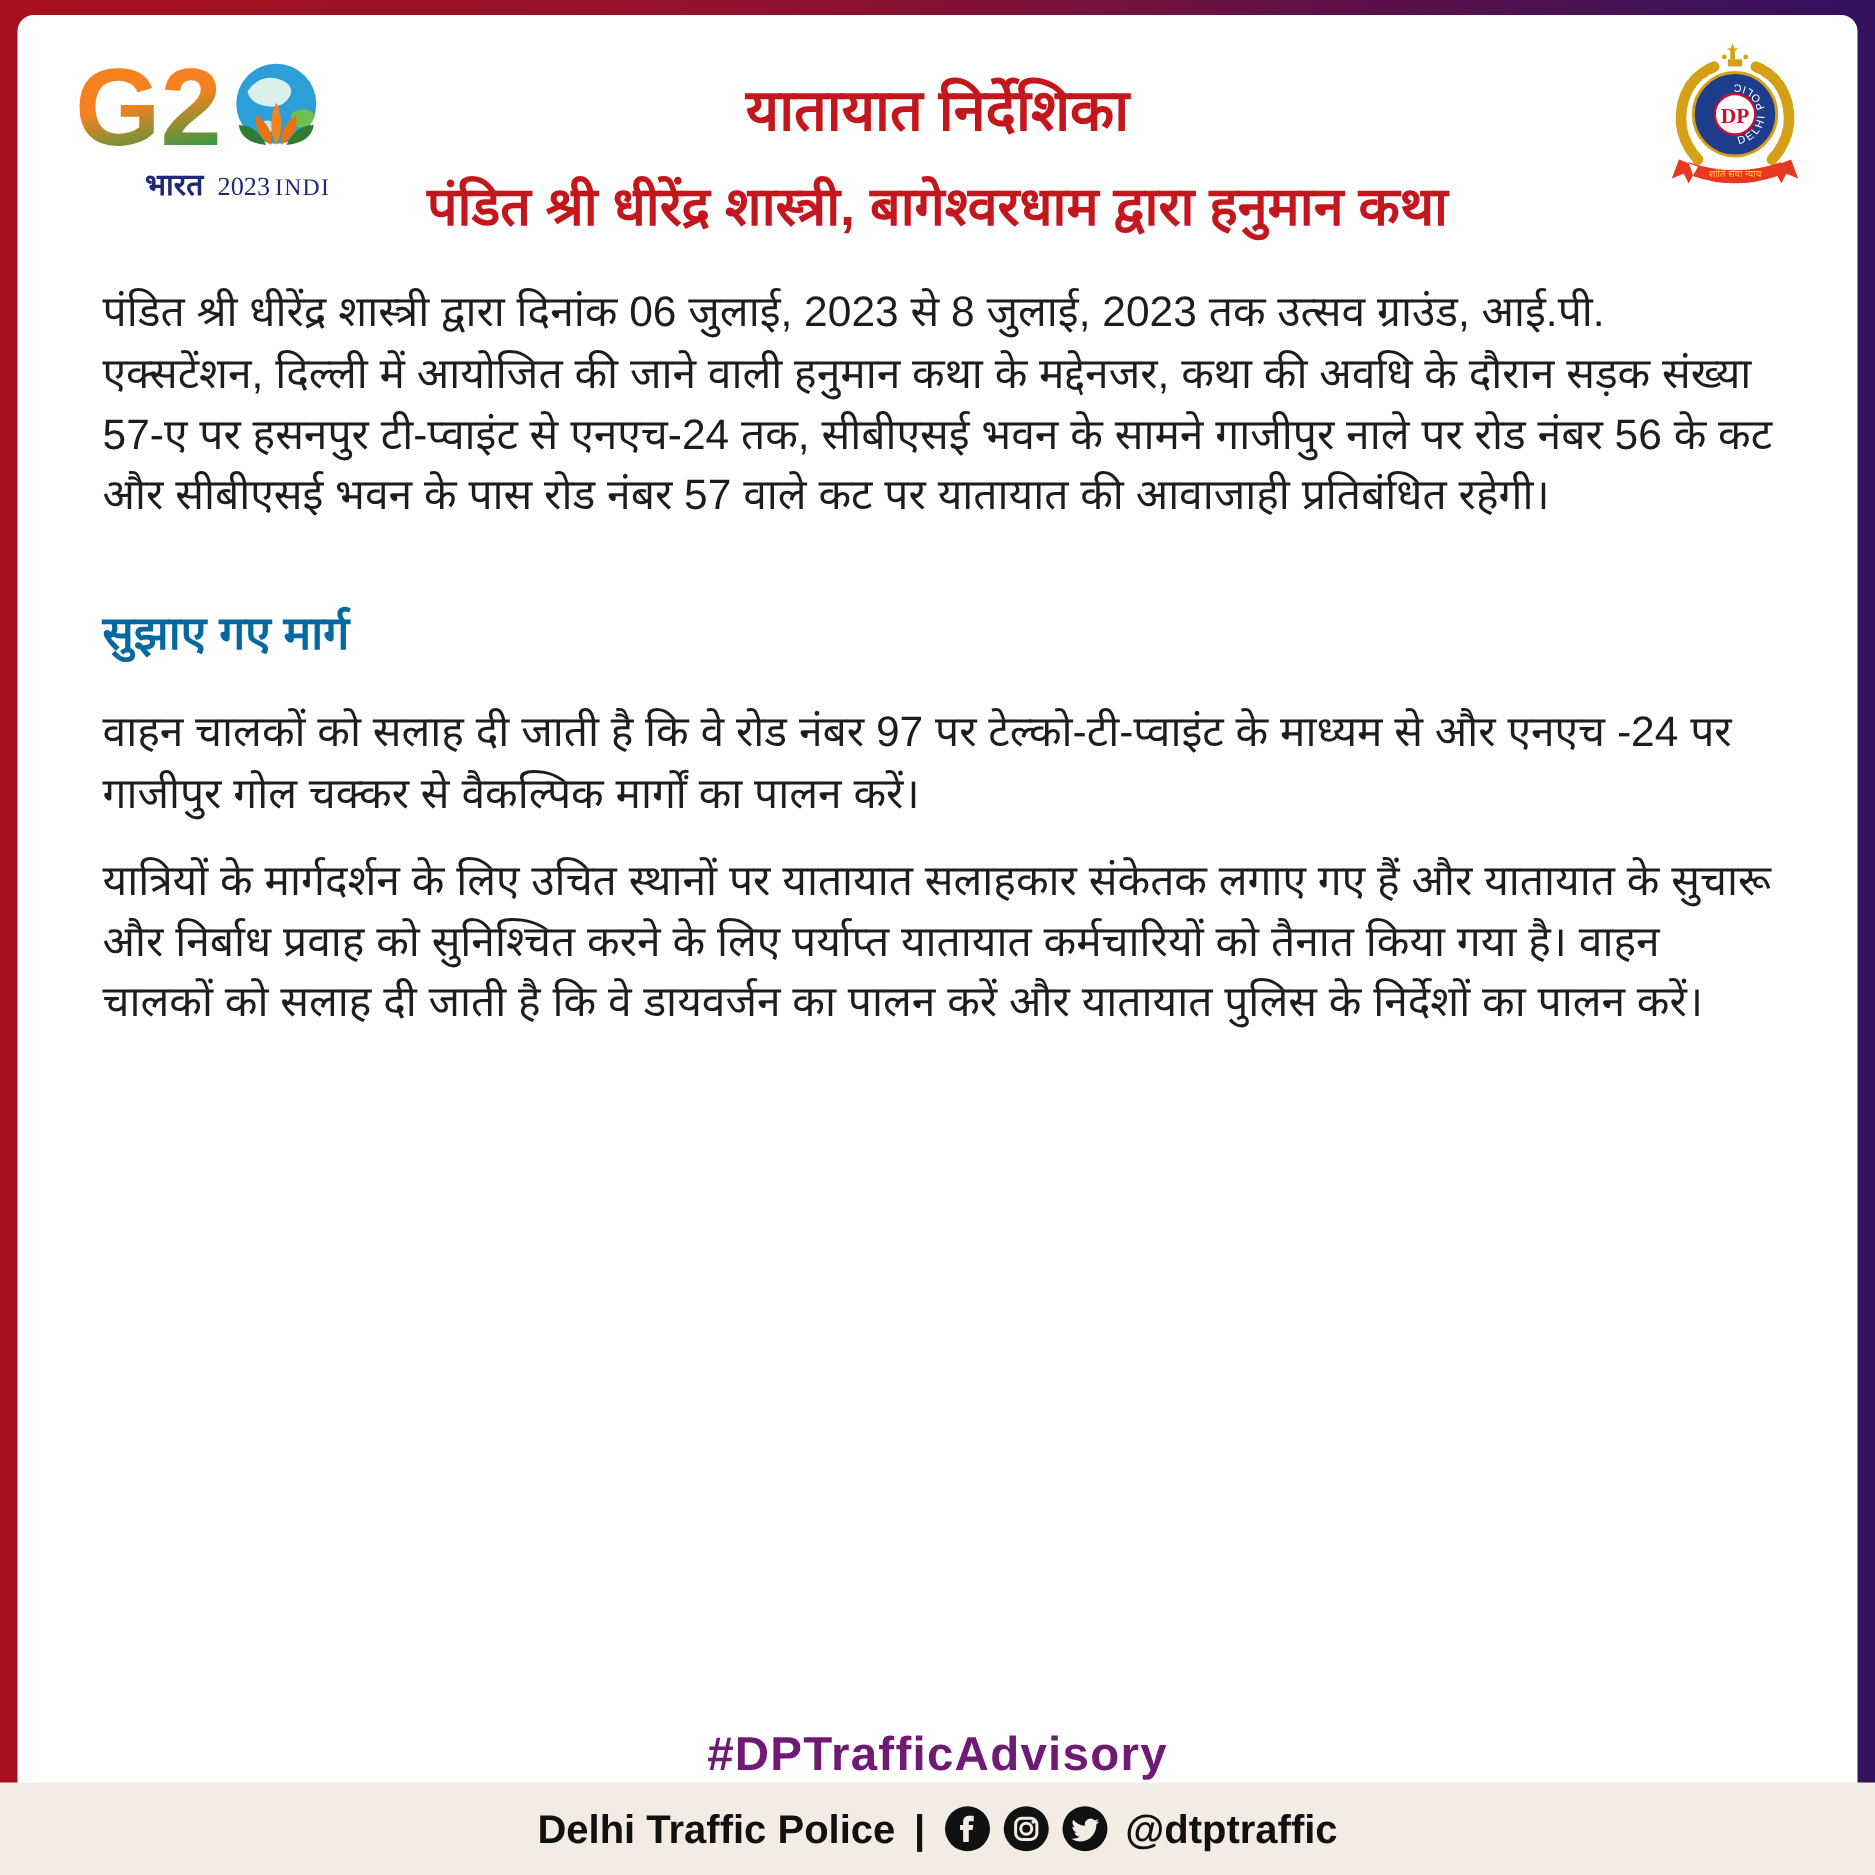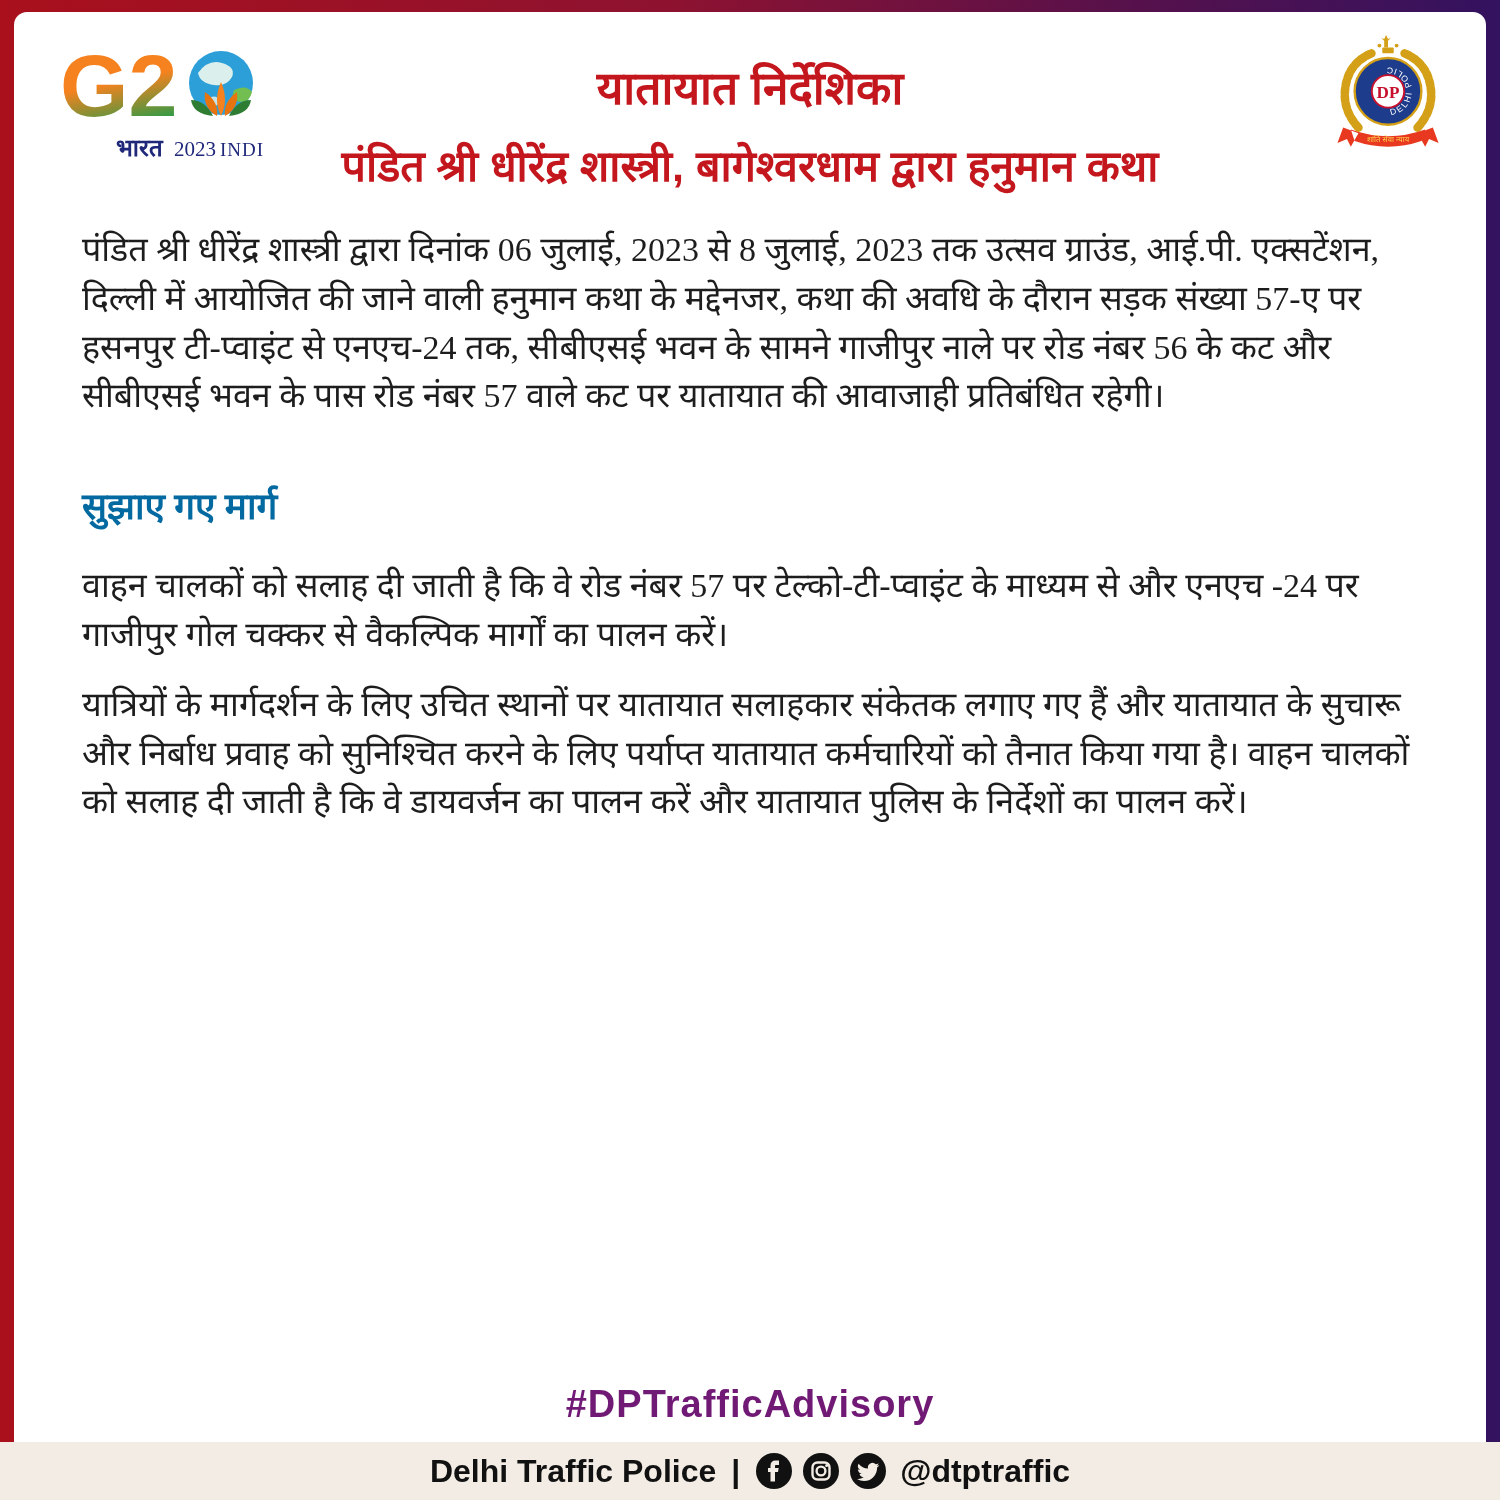--- a/index.html
+++ b/index.html
@@ -18,36 +18,36 @@
   .g20-logo{position:absolute;left:44px;top:26px;width:206px;height:132px;}
   .police-badge{position:absolute;right:36px;top:18px;width:124px;height:138px;}
   .titles{padding-top:50px;text-align:center;}
   .page-title{
     color:#c3161d;font-weight:bold;font-size:46px;line-height:1.15;margin:0;
   }
   .page-subtitle{
     color:#c3161d;font-weight:bold;font-size:43px;line-height:1.2;margin:26px 0 0 0;
   }
   
-  .main{padding:34px 68px 0 68px;font-family:Liberation Serif, serif;}
+  .main{padding:34px 68px 0 68px;}
   .para{
     color:#1d1d1d;font-size:34px;line-height:1.43;margin:0;text-align:left;
   }
   .section-heading{
     color:#0369a1;font-weight:bold;font-size:37px;margin:58px 0 0 0;
   }
   .para2{margin-top:32px;}
   .para3{margin-top:22px;}
   
   .hashtag{
     position:absolute;left:0;right:0;bottom:74px;text-align:center;
     color:#701a75;font-weight:bold;font-size:38px;letter-spacing:1px;
   }
   .footer-bar{
-    position:absolute;left:0;right:0;bottom:0;height:58px;background:#f2ece4;
+    position:absolute;left:0;right:0;bottom:0;height:74px;background:#f2ece4;
     display:flex;align-items:center;justify-content:center;gap:13px;z-index:5;
   }
   .footer-text{color:#111111;font-size:32px;font-weight:600;}
   .footer-sep{color:#111111;font-size:32px;font-weight:600;margin:0 2px;}
   .social-icon{width:38px;height:38px;display:block;}
   .social-row{display:flex;align-items:center;gap:9px;}
 </style>
 </head>
 <body>
 
@@ -105,21 +105,21 @@
   </svg>
 
   <div class="titles">
     <h1 class="page-title">यातायात निर्देशिका</h1>
     <h2 class="page-subtitle">पंडित श्री धीरेंद्र शास्त्री, बागेश्वरधाम द्वारा हनुमान कथा</h2>
   </div>
 
   <div class="main">
     <p class="para">पंडित श्री धीरेंद्र शास्त्री द्वारा दिनांक 06 जुलाई, 2023 से 8 जुलाई, 2023 तक उत्सव ग्राउंड, आई.पी. एक्सटेंशन, दिल्ली में आयोजित की जाने वाली हनुमान कथा के मद्देनजर, कथा की अवधि के दौरान सड़क संख्या 57-ए पर हसनपुर टी-प्वाइंट से एनएच-24 तक, सीबीएसई भवन के सामने गाजीपुर नाले पर रोड नंबर 56 के कट और सीबीएसई भवन के पास रोड नंबर 57 वाले कट पर यातायात की आवाजाही प्रतिबंधित रहेगी।</p>
     <h3 class="section-heading">सुझाए गए मार्ग</h3>
-    <p class="para para2">वाहन चालकों को सलाह दी जाती है कि वे रोड नंबर 57 पर टेल्को-टी-प्वाइंट के माध्यम से और एनएच -24 पर गाजीपुर गोल चक्कर से वैकल्पिक मार्गों का पालन करें।</p>
+    <p class="para para2">वाहन चालकों को सलाह दी जाती है कि वे रोड नंबर 97 पर टेल्को-टी-प्वाइंट के माध्यम से और एनएच -24 पर गाजीपुर गोल चक्कर से वैकल्पिक मार्गों का पालन करें।</p>
     <p class="para para3">यात्रियों के मार्गदर्शन के लिए उचित स्थानों पर यातायात सलाहकार संकेतक लगाए गए हैं और यातायात के सुचारू और निर्बाध प्रवाह को सुनिश्चित करने के लिए पर्याप्त यातायात कर्मचारियों को तैनात किया गया है। वाहन चालकों को सलाह दी जाती है कि वे डायवर्जन का पालन करें और यातायात पुलिस के निर्देशों का पालन करें।</p>
   </div>
 
   <div class="hashtag">#DPTrafficAdvisory</div>
 </div>
 
 <div class="footer-bar">
   <span class="footer-text">Delhi Traffic Police</span>
   <span class="footer-sep">|</span>
   <span class="social-row">

